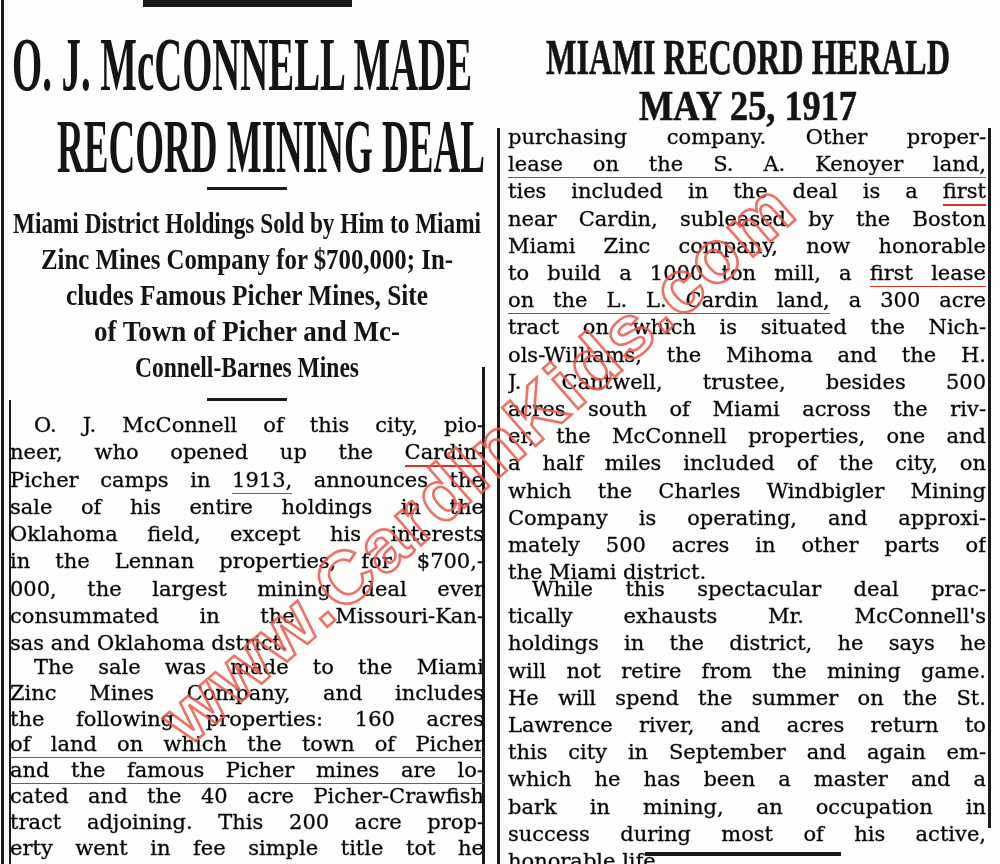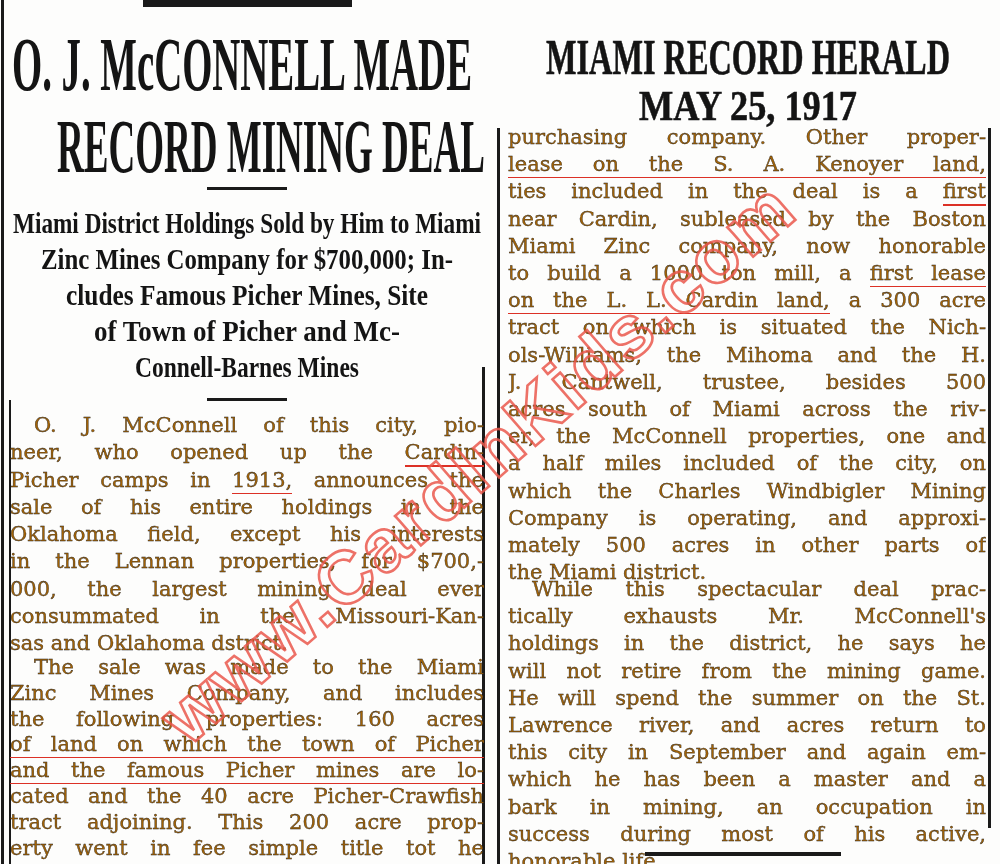--- a/index.html
+++ b/index.html
@@ -14,21 +14,21 @@
     background:var(--paper);
     overflow:hidden;
     font-family:"DejaVu Serif", serif;
     color:var(--ink);
     padding-left:32px;
   }
   .rule{position:absolute;background:#1a1a1a;}
   .para{
     position:absolute;
     font-size:21px;
-    color:#a16207;
+    color:#000000;
     -webkit-text-stroke:0.35px #222;
   }
   .para .line{
     text-align:justify;
     text-align-last:justify;
     white-space:normal;
     overflow:hidden;
   }
   .para .line.indent{text-indent:24px;}
   .para .line.end{text-align-last:left;}

